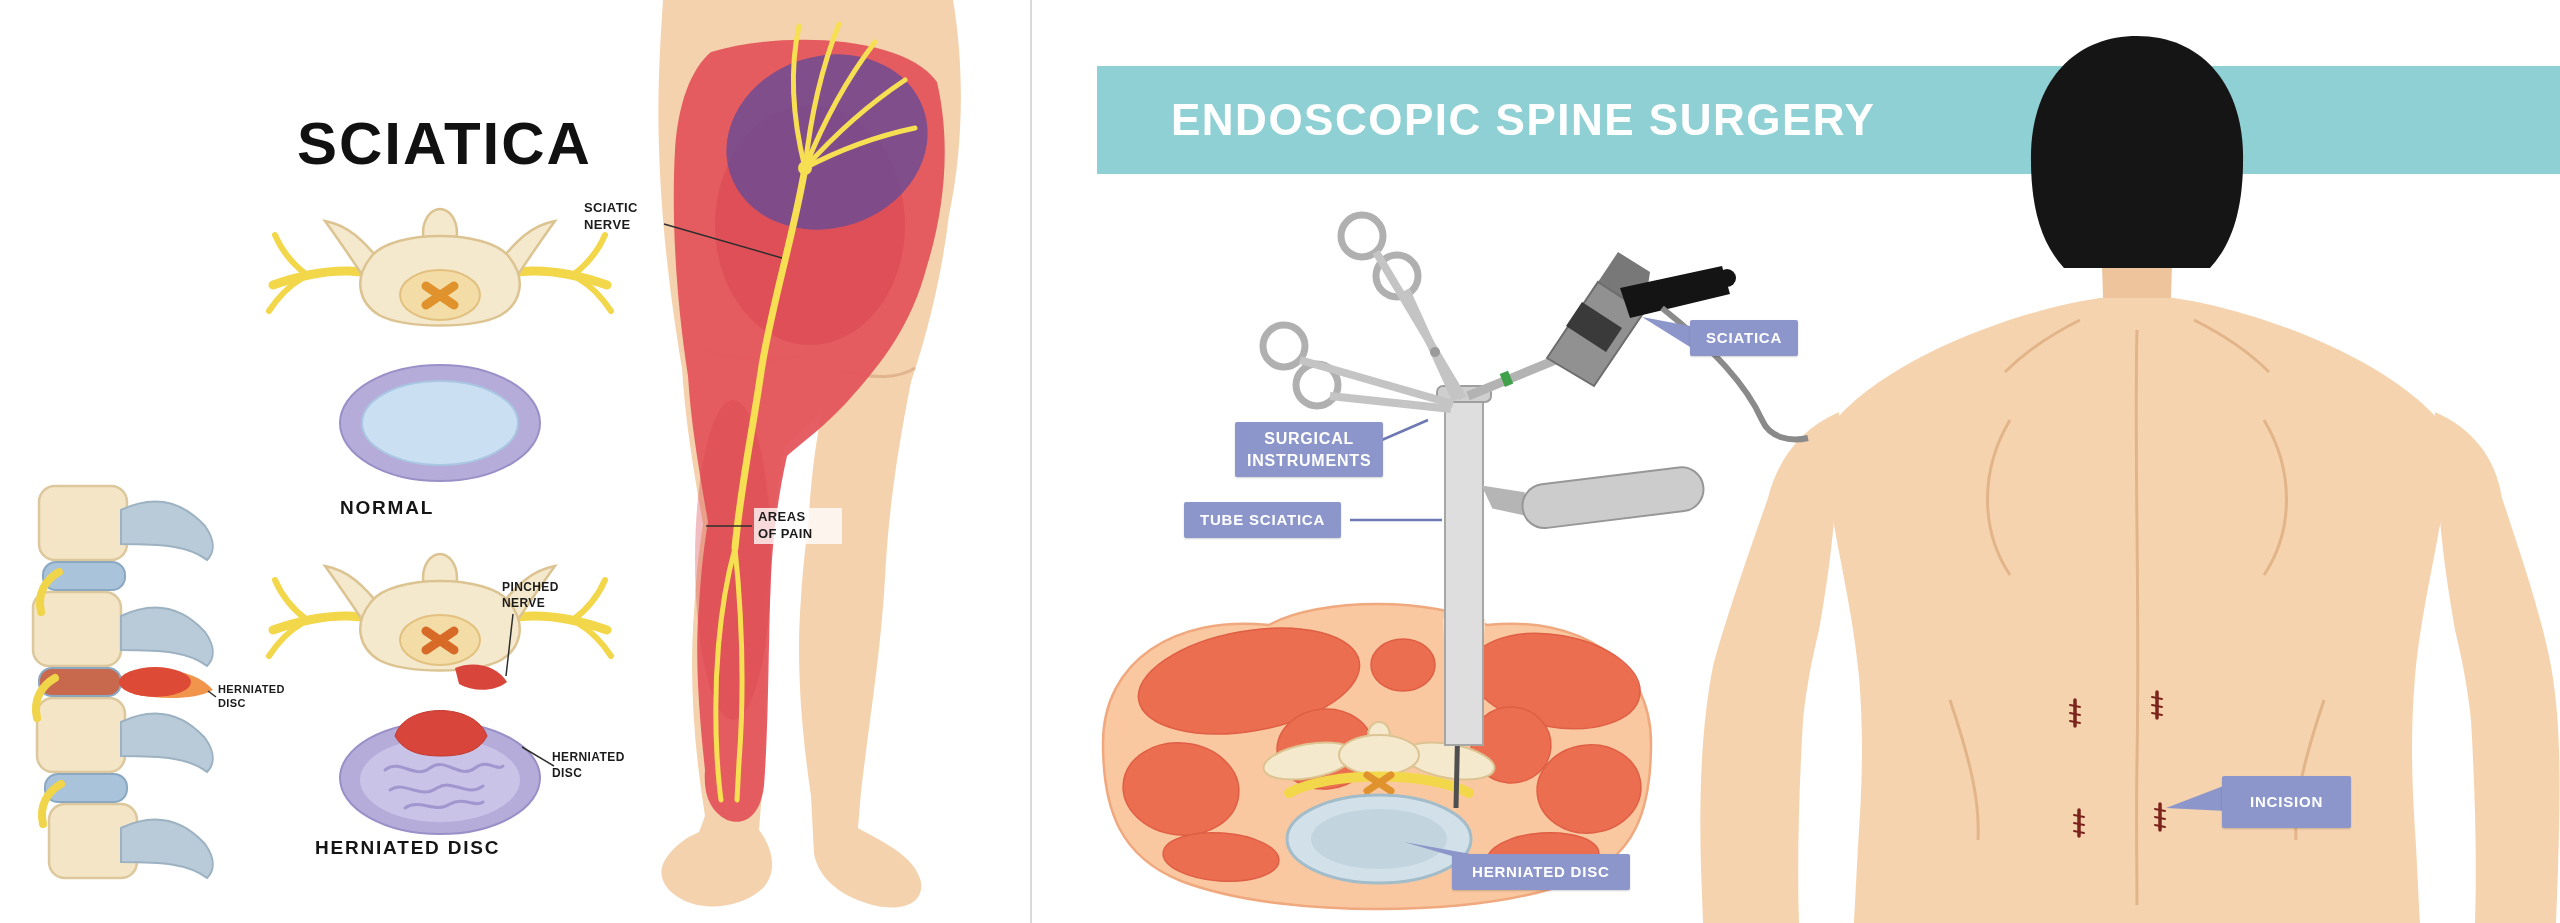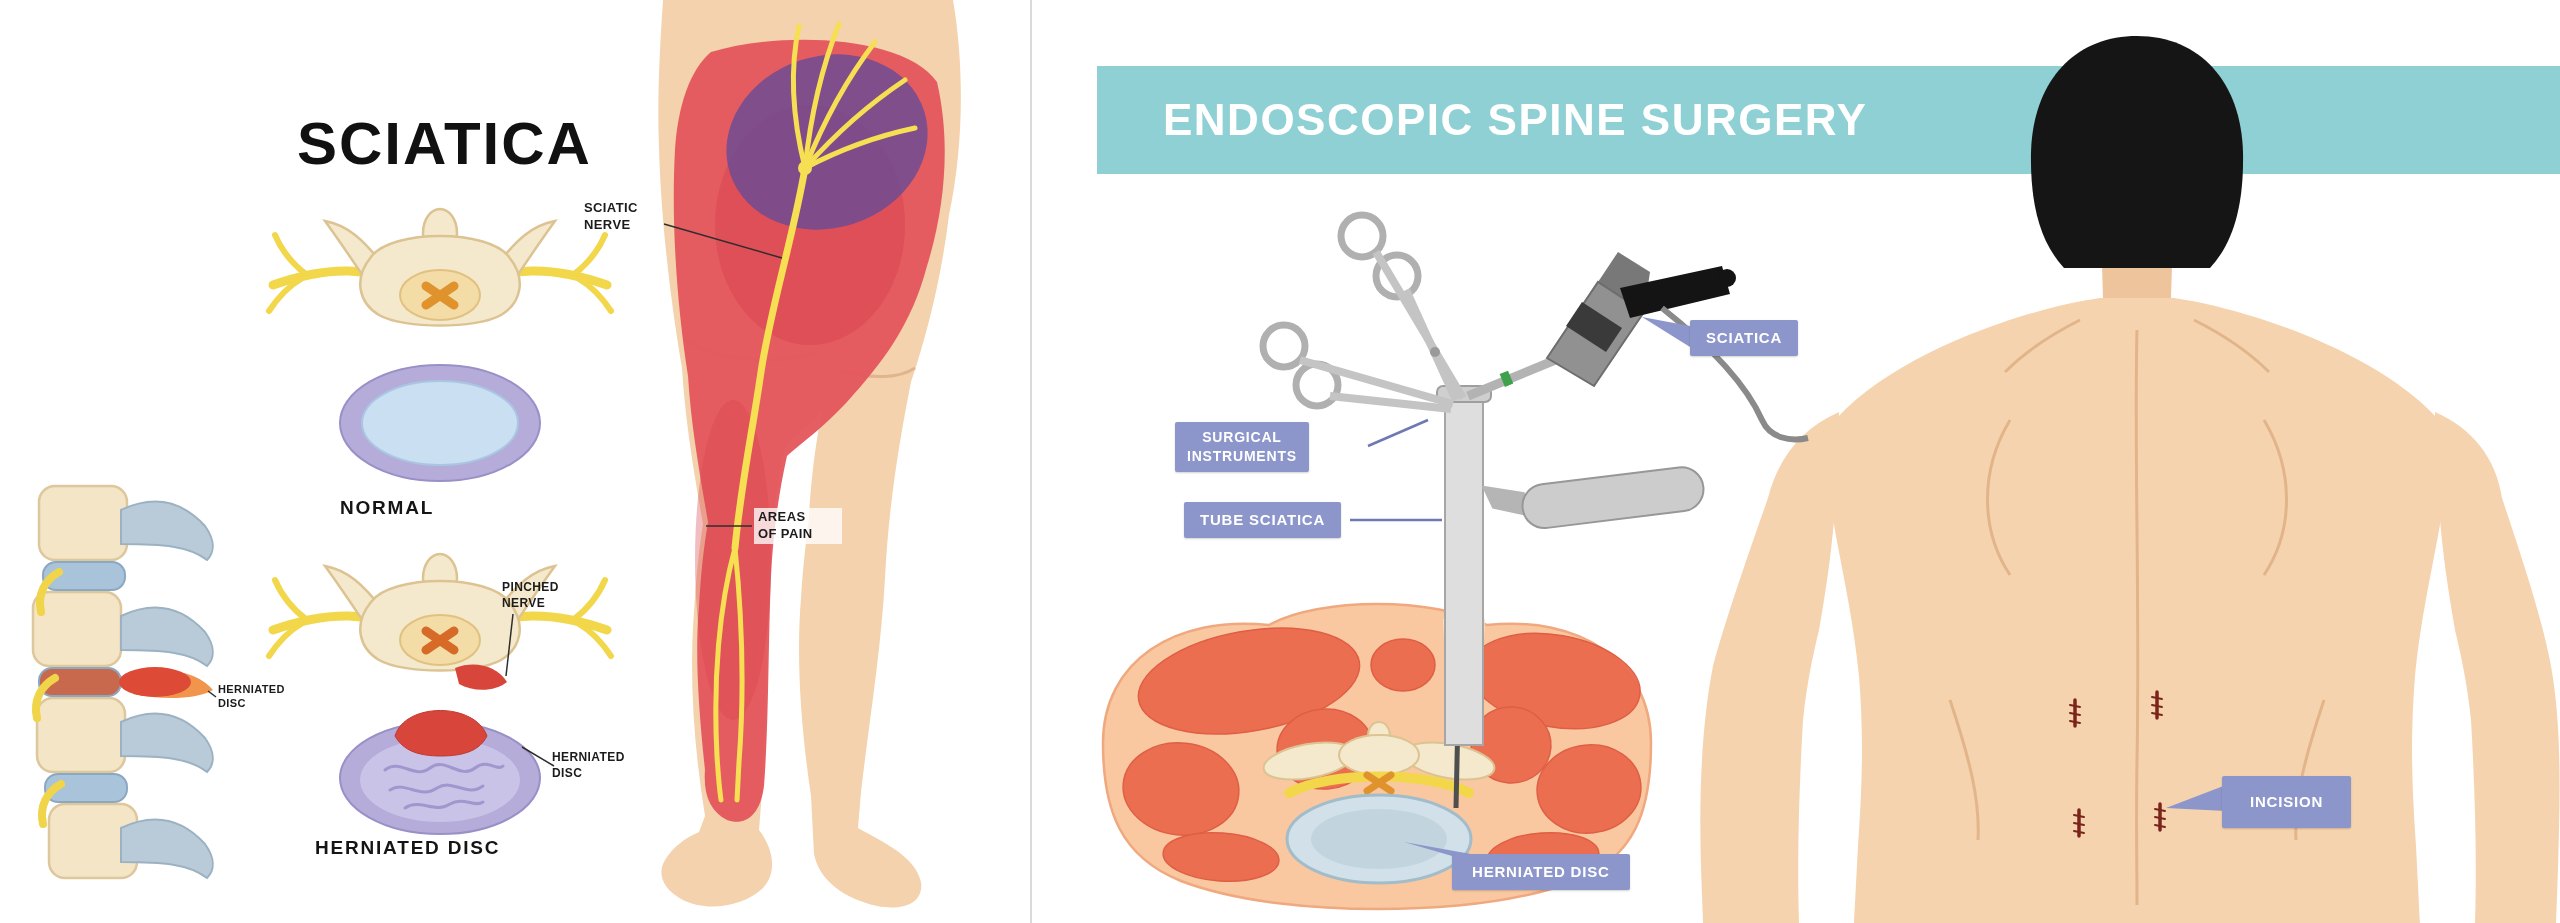--- a/index.html
+++ b/index.html
@@ -2,21 +2,21 @@
 <html><head>
 <meta charset="utf-8">
 <style>
   html,body{margin:0;padding:0;background:#fff;}
   body{font-family:"Liberation Sans", sans-serif;}
   .canvas{position:relative;width:2560px;height:923px;background:#fff;overflow:hidden;}
   svg.art{position:absolute;pointer-events:none;}
   .divider{position:absolute;left:1030px;top:0;width:2px;height:923px;background:#dadada;z-index:0;}
   .title{position:absolute;left:282px;top:94px;font-size:60px;font-weight:800;letter-spacing:2px;color:#111;z-index:6;margin:15px;}
   .banner{position:absolute;left:1097px;top:66px;width:1463px;height:108px;background:#8fd0d5;z-index:1;display:flex;align-items:center;}
-  .banner h2{margin:0;padding-left:66px;color:#ffffff;font-size:44px;font-weight:bold;letter-spacing:1.5px;}
+  .banner h2{margin:8px;padding-left:66px;color:#ffffff;font-size:44px;font-weight:bold;letter-spacing:1.5px;}
   .caption{position:absolute;z-index:6;color:#151515;font-weight:bold;font-size:19px;letter-spacing:1.8px;text-align:left;}
   .lbl{position:absolute;z-index:6;color:#1b1b1b;font-weight:bold;letter-spacing:.4px;white-space:pre-line;line-height:1.3;}
   .lbl.bg{background:rgba(255,255,255,.78);padding:1px 4px;}
   .badge{position:absolute;z-index:6;background:#8c96ca;color:#fff;font-weight:bold;font-size:15px;letter-spacing:.8px;padding:8px 16px;border-radius:2px;white-space:pre-line;text-align:center;line-height:1.35;box-shadow:0 1px 2px rgba(0,0,0,.18);}
   .overlay{position:absolute;left:0;top:0;z-index:4;pointer-events:none;}
   .z2{z-index:2;} .z3{z-index:3;} .z1{z-index:1;}
 </style>
 </head>
 <body>
 
@@ -286,19 +286,19 @@
       <line x1="1350" y1="520" x2="1442" y2="520"></line>
     </g>
     <g fill="#8c96ca">
       <polygon points="1690,326 1642,317 1690,347"></polygon>
       <polygon points="1459,858 1404,842 1493,858"></polygon>
       <polygon points="2226,785 2166,808 2226,811"></polygon>
     </g>
   </svg>
 
   <div class="badge" style="left:1690px;top:320px">SCIATICA</div>
-  <div class="badge" style="left:1175px;top:422px;font-size:14px;padding:6px 12px">SURGICAL
+  <div class="badge" style="left:1235px;top:422px;font-size:16px;padding:6px 12px">SURGICAL
 INSTRUMENTS</div>
   <div class="badge" style="left:1184px;top:502px">TUBE SCIATICA</div>
   <div class="badge" style="left:1452px;top:854px;padding:8px 20px">HERNIATED DISC</div>
   <div class="badge" style="left:2222px;top:776px;padding:16px 28px">INCISION</div>
 
 </div>
 
 </body></html>

